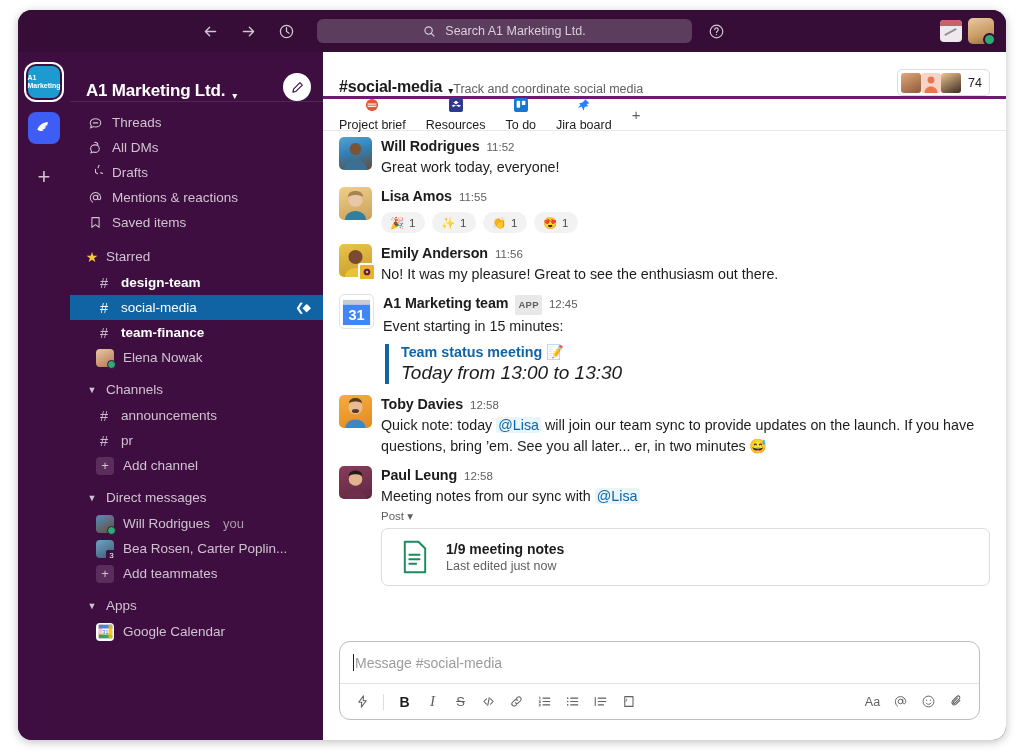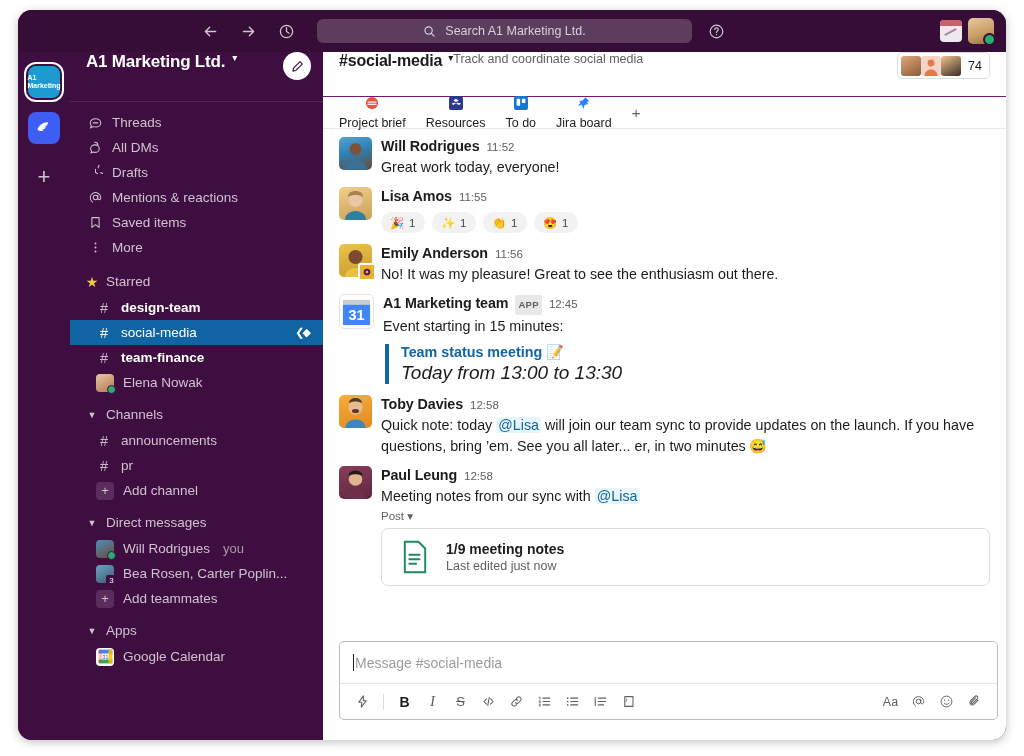--- a/index.html
+++ b/index.html
@@ -158,21 +158,21 @@
     position: absolute;
     left: 52px; top: 42px;
     width: 253px; bottom: 0;
     background: #3F0E40;
     color: #CFC3D0;
     font-size: 13.5px;
   }
   .ws-header {
     height: 49px;
     display: flex;
-    align-items: flex-start;
+    align-items: flex-end;
     padding: 0 12px 0 16px;
     border-bottom: 1px solid #522653;
     cursor: pointer;
   }
   .ws-title {
     color: #ffffff;
     font-size: 17px;
     font-weight: bold;
     letter-spacing: -0.2px;
   }
@@ -278,23 +278,23 @@
   
   .main {
     position: absolute;
     left: 305px; top: 42px;
     right: 0; bottom: 0;
     background: #ffffff;
   }
   .ch-header {
     height: 44px;
     display: flex;
-    align-items: flex-start;
+    align-items: flex-end;
     padding: 0 16px;
-    border-bottom: 1px solid #701a75;
+    border-bottom: 3px solid #701a75;
   }
   .ch-name {
     font-size: 16px;
     font-weight: bold;
     color: #1D1C1D;
     letter-spacing: -0.2px;
     cursor: pointer;
   }
   .ch-caret { font-size: 10px; color: #1D1C1D; margin-left: 6px; }
   .ch-topic {
@@ -452,24 +452,24 @@
     padding: 0 18px;
     gap: 16px;
     cursor: pointer;
   }
   .post-card .pctitle { font-size: 14px; font-weight: bold; color: #1D1C1D; }
   .post-card .pcsub { font-size: 12.5px; color: #616061; margin-top: 2px; }
 
   
   .composer {
     position: absolute;
-    left: 16px; right: 8px;
+    left: 16px; right: 26px;
     bottom: 20px;
     border: 1px solid #BDBDBD;
-    border-radius: 5px;
+    border-radius: 11px;
     background: #fff;
     overflow: hidden;
   }
   .comp-input {
     height: 41px;
     display: flex;
     align-items: center;
     padding: 0 13px;
     font-size: 14px;
     color: #9B9B9B;
@@ -621,30 +621,20 @@
 
       <div class="nav-row">
         <span class="ic">
           <svg width="15" height="15" viewBox="0 0 20 20" fill="none" stroke="currentColor" stroke-width="1.4" stroke-linejoin="round">
               <path d="M5.2 3.5h9.6v13l-4.8-3.6-4.8 3.6v-13z"></path>
             </svg>
         </span>
         <span>Saved items</span>
       </div>
 
-      <div class="nav-row">
-        <span class="ic">
-          <svg width="15" height="15" viewBox="0 0 20 20" fill="currentColor">
-              <circle cx="10" cy="4.6" r="1.35"></circle>
-              <circle cx="10" cy="10" r="1.35"></circle>
-              <circle cx="10" cy="15.4" r="1.35"></circle>
-            </svg>
-        </span>
-        <span>More</span>
-      </div>
 
       <div class="sect-row" style="margin-top:8px">
         <span class="tri" style="font-size:14px;color:#F2C744">★</span>
         <span>Starred</span>
       </div>
 
       <div class="nav-row bold" style="padding-left:26px">
         <span class="ic hashtag">#</span>
         <span>design-team</span>
       </div>

